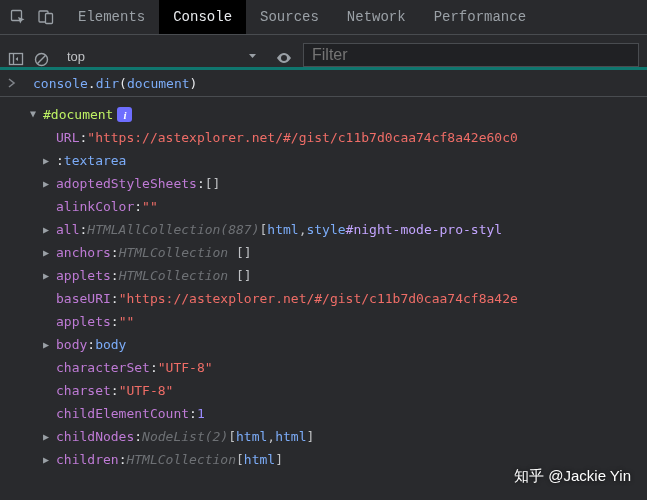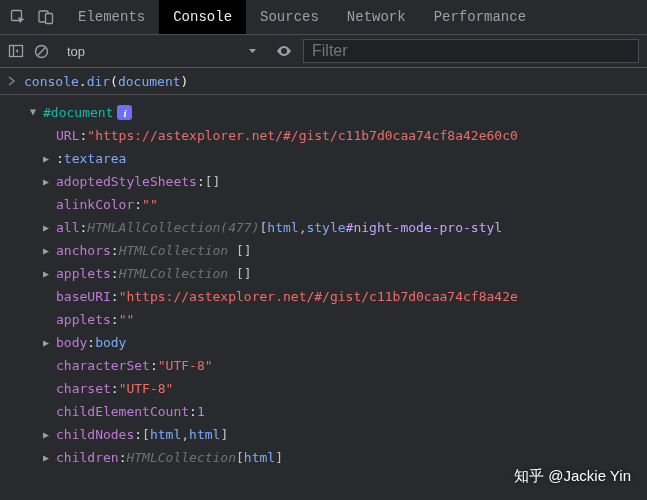--- a/index.html
+++ b/index.html
@@ -1,32 +1,32 @@
 <!DOCTYPE html>
 <html><head>
 <meta charset="utf-8">
 <style>
   html,body{margin:0;padding:0;width:647px;height:500px;overflow:hidden;background:#292a2d;font-family:Menlo,Consolas,monospace;font-size:13px;color:#e8eaed}
   .tab-bar{display:flex;align-items:center;height:34px;background:#292a2d;border-bottom:1px solid #494c50}
   .tab-bar .lead{display:flex;align-items:center;gap:12px;padding:0 10px}
   .tab{padding:0 14px;height:34px;display:flex;align-items:center;color:#9aa0a6;font-family:Liberation Mono, monospace;font-size:14px;cursor:pointer;white-space:nowrap}
   .tab.active{background:#000;color:#eaecef}
   .icon{display:inline-flex;align-items:center;justify-content:center;color:#9aa0a6}
-  .toolbar{display:flex;align-items:center;height:32px;background:#292a2d;border-bottom:1px solid #0f766e;gap:10px;padding:0 8px}
+  .toolbar{display:flex;align-items:flex-end;height:32px;background:#292a2d;border-bottom:3px solid #0f766e;gap:10px;padding:0 8px}
   .context-select{flex:0 0 auto;display:flex;align-items:center;justify-content:space-between;width:190px;height:22px;padding:0 8px;color:#bfc1c4;font-family:-apple-system,sans-serif;font-size:13px;cursor:pointer}
   .filter{flex:1;height:22px;background:#202124;border:1px solid #494c50;color:#9aa0a6;padding:0 8px;font-family:-apple-system,sans-serif;font-size:16px}
-  .cmd-row{display:flex;align-items:center;height:26px;border-bottom:1px solid #494c50;padding:0 8px;gap:8px}
+  .cmd-row{display:flex;align-items:center;height:26px;border-bottom:1px solid #494c50;padding:0 8px;gap:17px}
   .cmd-row .prompt{color:#7f8389}
   .code{font-family:Menlo,Consolas,monospace}
   .obj{padding:6px 0 0 30px;line-height:23px;font-size:13px;white-space:nowrap}
   .row{display:flex;align-items:center}
   .tri{display:inline-block;width:10px;color:#9aa0a6;font-size:10px;margin-right:3px}
   .tri.down{transform:translateY(-1px)}
   .ind{display:inline-block;width:13px}
-  .hash{color:#14b8a6}
+  .hash{color:#bef264}
   .info-badge{display:inline-flex;align-items:center;justify-content:center;width:15px;height:15px;background:#6e6eff;color:#fff;border-radius:3px;font:italic 700 11px Georgia,serif;margin-left:4px;vertical-align:middle}
   .key-purple{color:#bf7bd6}
   .key-plain{color:#7cacf8}
   .colon{color:#e8eaed}
   .str{color:#ef6d67}
   .num{color:#9b8cff}
   .val-blue{color:#7cacf8}
   .gray{color:#9aa0a6}
   .brk{color:#bfc1c4}
   .dim{color:#6e7175;font-style:italic}
@@ -136,21 +136,21 @@
     <span class="key-purple">alinkColor</span>
       <span class="colon">: </span>
     <span class="str">""</span>
   </div>
 
   <div class="row">
     <span class="ind"></span>
       <span class="tri">▶</span>
     <span class="key-purple">all</span>
       <span class="colon">: </span>
-    <span class="gray"><span class="dim">HTMLAllCollection(477)</span></span>
+    <span class="gray"><span class="dim">HTMLAllCollection(887)</span></span>
     <span class="brk"> [</span>
       <span class="val-blue">html</span>
       <span class="brk">, </span>
       <span class="val-blue">style</span>
       <span class="sel">#night-mode-pro-styl</span>
   </div>
 
   <div class="row">
     <span class="ind"></span>
       <span class="tri">▶</span>
@@ -217,20 +217,21 @@
     <span class="key-purple">childElementCount</span>
       <span class="colon">: </span>
     <span class="num">1</span>
   </div>
 
   <div class="row">
     <span class="ind"></span>
       <span class="tri">▶</span>
     <span class="key-purple">childNodes</span>
       <span class="colon">: </span>
+    <span class="gray"><span class="dim">NodeList(2)</span></span>
     <span class="brk"> [</span>
       <span class="val-blue">html</span>
       <span class="brk">, </span>
       <span class="val-blue">html</span>
       <span class="brk">]</span>
   </div>
 
   <div class="row">
     <span class="ind"></span>
       <span class="tri">▶</span>

